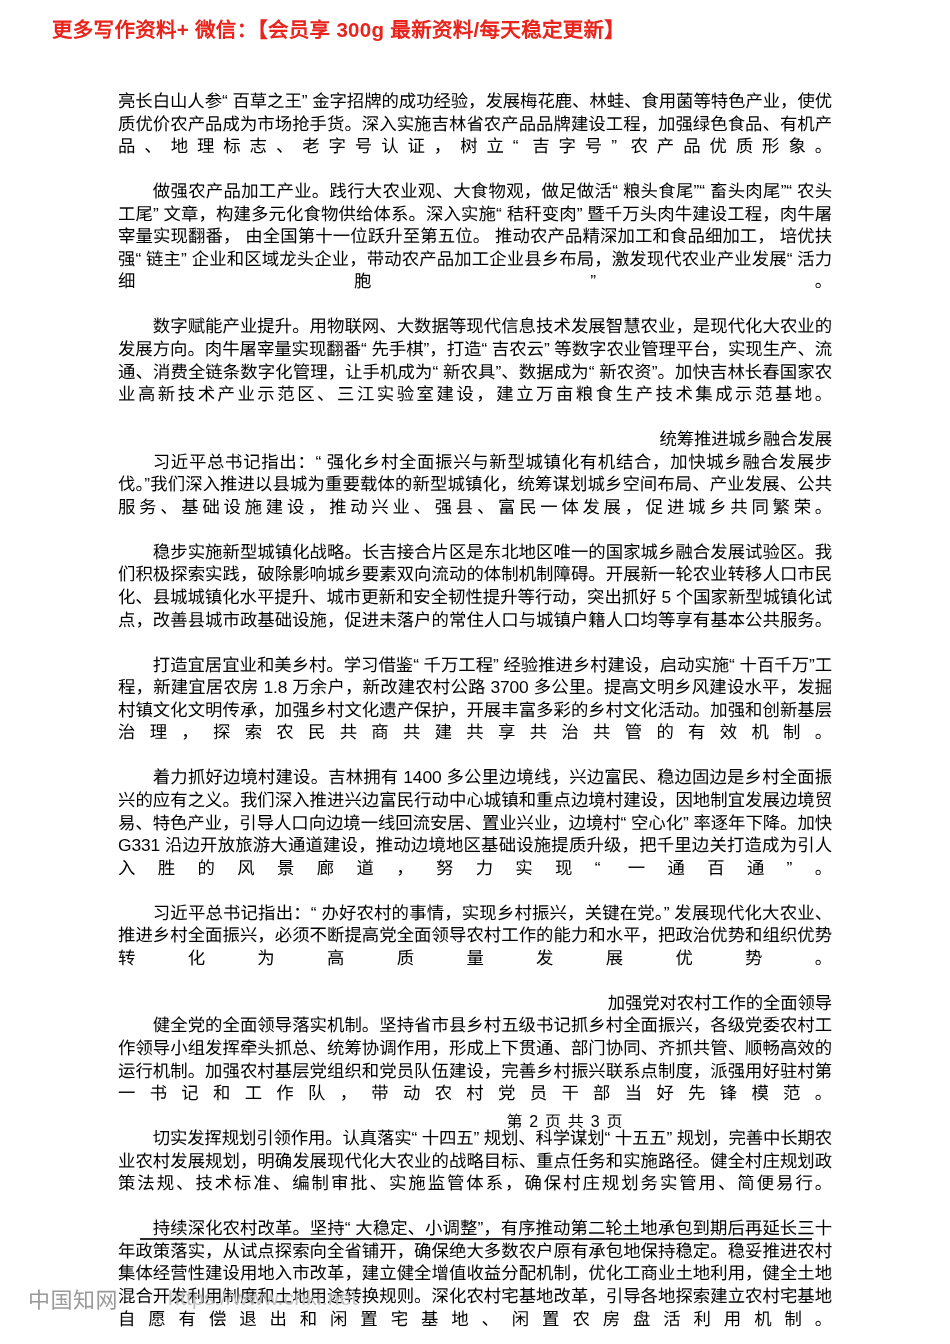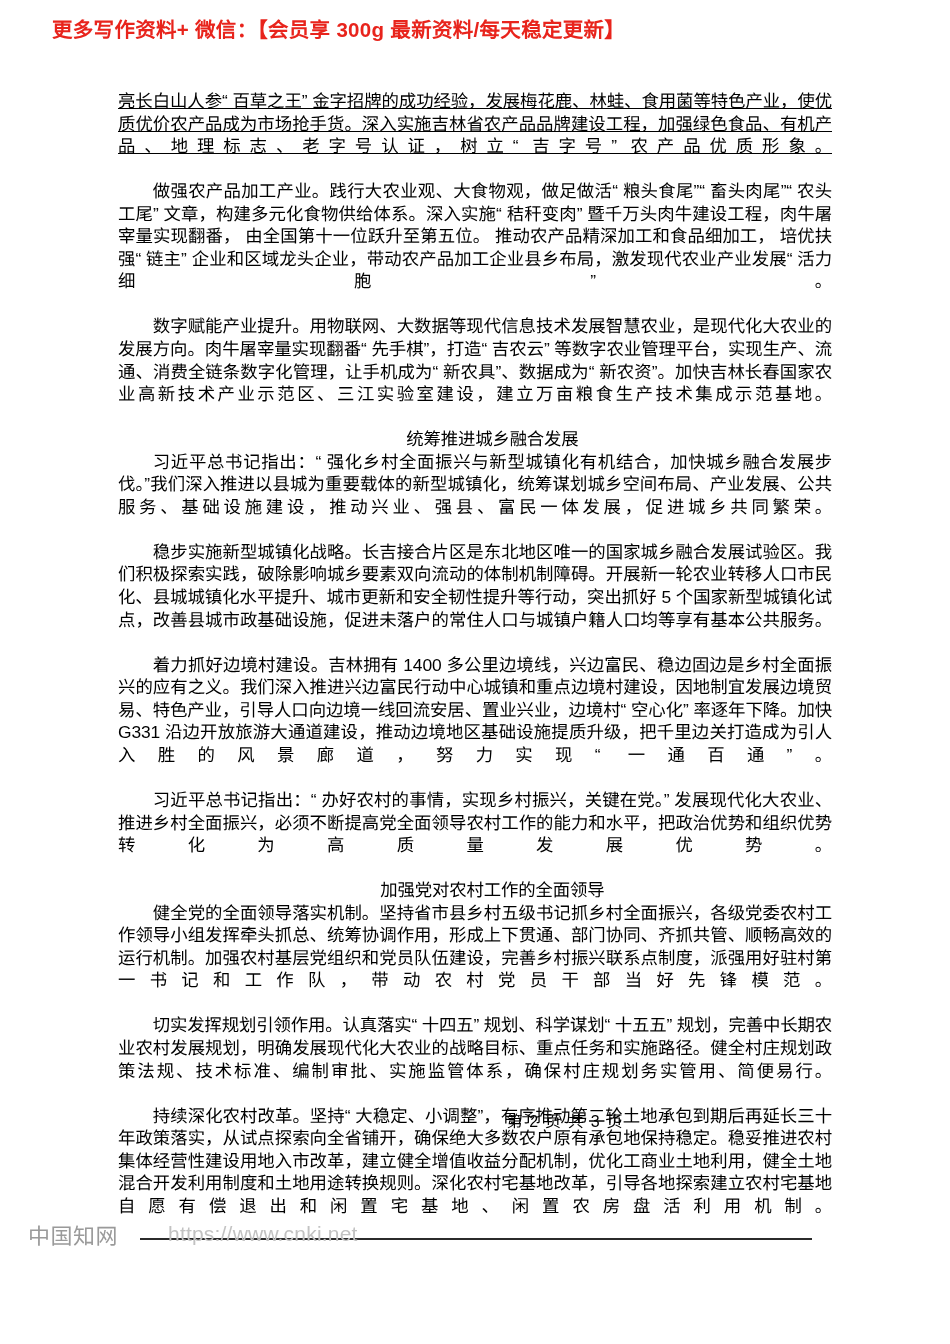--- a/index.html
+++ b/index.html
@@ -45,25 +45,24 @@
     text-justify: inter-ideograph;
     margin: 0;
     letter-spacing: -0.15px;
     word-break: break-all;
   }
   .para.indent {
     text-indent: 2em;
   }
   .para.heading {
     text-indent: 2em;
-    text-align: center;
+    text-align: right;
   }
   .para.noindent {
     text-indent: 0;
-    text-decoration: underline;
   }
   
   .para::after {
     content: "";
     display: inline-block;
     width: 100%;
   }
   .para.lastflush::after { display: none; }
 
   
@@ -87,21 +86,21 @@
     position: absolute;
     left: 140px;
     top: 1238px;
     width: 672px;
     height: 0;
     border-top: 2px solid #2b2b2b;
   }
   .wm-bar {
     position: absolute;
     left: 0;
-    top: 1206px;
+    top: 1270px;
     width: 870px;
     height: 56px;
     display: flex;
     align-items: center;
   }
   .wm-logo {
     margin-left: 28px;
     font-size: 22px;
     color: #9a9a9a;
     letter-spacing: 0.5px;
@@ -121,20 +120,21 @@
 
 <div class="promo-header">更多写作资料+ 微信：【会员享 300g 最新资料/每天稳定更新】</div>
 
 <div class="doc-body" id="doc-body">
     <p class="para noindent">亮长白山人参“ 百草之王” 金字招牌的成功经验，发展梅花鹿、林蛙、食用菌等特色产业，使优质优价农产品成为市场抢手货。深入实施吉林省农产品品牌建设工程，加强绿色食品、有机产品、地理标志、老字号认证，树立“ 吉字号” 农产品优质形象。</p>
     <p class="para indent">做强农产品加工产业。践行大农业观、大食物观，做足做活“ 粮头食尾”“ 畜头肉尾”“ 农头工尾” 文章，构建多元化食物供给体系。深入实施“ 秸秆变肉” 暨千万头肉牛建设工程，肉牛屠宰量实现翻番， 由全国第十一位跃升至第五位。 推动农产品精深加工和食品细加工， 培优扶强“ 链主” 企业和区域龙头企业，带动农产品加工企业县乡布局，激发现代农业产业发展“ 活力细胞”。</p>
     <p class="para indent">数字赋能产业提升。用物联网、大数据等现代信息技术发展智慧农业，是现代化大农业的发展方向。肉牛屠宰量实现翻番“ 先手棋”，打造“ 吉农云” 等数字农业管理平台，实现生产、流通、消费全链条数字化管理，让手机成为“ 新农具”、数据成为“ 新农资”。加快吉林长春国家农业高新技术产业示范区、三江实验室建设，建立万亩粮食生产技术集成示范基地。</p>
     <p class="para indent heading lastflush">统筹推进城乡融合发展</p>
     <p class="para indent">习近平总书记指出：“ 强化乡村全面振兴与新型城镇化有机结合，加快城乡融合发展步伐。”我们深入推进以县城为重要载体的新型城镇化，统筹谋划城乡空间布局、产业发展、公共服务、基础设施建设，推动兴业、强县、富民一体发展，促进城乡共同繁荣。</p>
     <p class="para indent">稳步实施新型城镇化战略。长吉接合片区是东北地区唯一的国家城乡融合发展试验区。我们积极探索实践，破除影响城乡要素双向流动的体制机制障碍。开展新一轮农业转移人口市民化、县城城镇化水平提升、城市更新和安全韧性提升等行动，突出抓好 5 个国家新型城镇化试点，改善县城市政基础设施，促进未落户的常住人口与城镇户籍人口均等享有基本公共服务。</p>
+    <p class="para indent">打造宜居宜业和美乡村。学习借鉴“ 千万工程” 经验推进乡村建设，启动实施“ 十百千万”工程，新建宜居农房 1.8 万余户，新改建农村公路 3700 多公里。提高文明乡风建设水平，发掘村镇文化文明传承，加强乡村文化遗产保护，开展丰富多彩的乡村文化活动。加强和创新基层治理，探索农民共商共建共享共治共管的有效机制。</p>
     <p class="para indent">着力抓好边境村建设。吉林拥有 1400 多公里边境线，兴边富民、稳边固边是乡村全面振兴的应有之义。我们深入推进兴边富民行动中心城镇和重点边境村建设，因地制宜发展边境贸易、特色产业，引导人口向边境一线回流安居、置业兴业，边境村“ 空心化” 率逐年下降。加快 G331 沿边开放旅游大通道建设，推动边境地区基础设施提质升级，把千里边关打造成为引人入胜的风景廊道，努力实现“ 一通百通”。</p>
     <p class="para indent">习近平总书记指出：“ 办好农村的事情，实现乡村振兴，关键在党。” 发展现代化大农业、推进乡村全面振兴，必须不断提高党全面领导农村工作的能力和水平，把政治优势和组织优势转化为高质量发展优势。</p>
     <p class="para indent heading lastflush">加强党对农村工作的全面领导</p>
     <p class="para indent">健全党的全面领导落实机制。坚持省市县乡村五级书记抓乡村全面振兴，各级党委农村工作领导小组发挥牵头抓总、统筹协调作用，形成上下贯通、部门协同、齐抓共管、顺畅高效的运行机制。加强农村基层党组织和党员队伍建设，完善乡村振兴联系点制度，派强用好驻村第一书记和工作队，带动农村党员干部当好先锋模范。</p>
     <p class="para indent">切实发挥规划引领作用。认真落实“ 十四五” 规划、科学谋划“ 十五五” 规划，完善中长期农业农村发展规划，明确发展现代化大农业的战略目标、重点任务和实施路径。健全村庄规划政策法规、技术标准、编制审批、实施监管体系，确保村庄规划务实管用、简便易行。</p>
     <p class="para indent">持续深化农村改革。坚持“ 大稳定、小调整”，有序推动第二轮土地承包到期后再延长三十年政策落实，从试点探索向全省铺开，确保绝大多数农户原有承包地保持稳定。稳妥推进农村集体经营性建设用地入市改革，建立健全增值收益分配机制，优化工商业土地利用，健全土地混合开发利用制度和土地用途转换规则。深化农村宅基地改革，引导各地探索建立农村宅基地自愿有偿退出和闲置宅基地、闲置农房盘活利用机制。</p>
   </div>
 
 <div class="page-footer">
   <span class="pf-inner">第 2 页 共 3 页</span>

